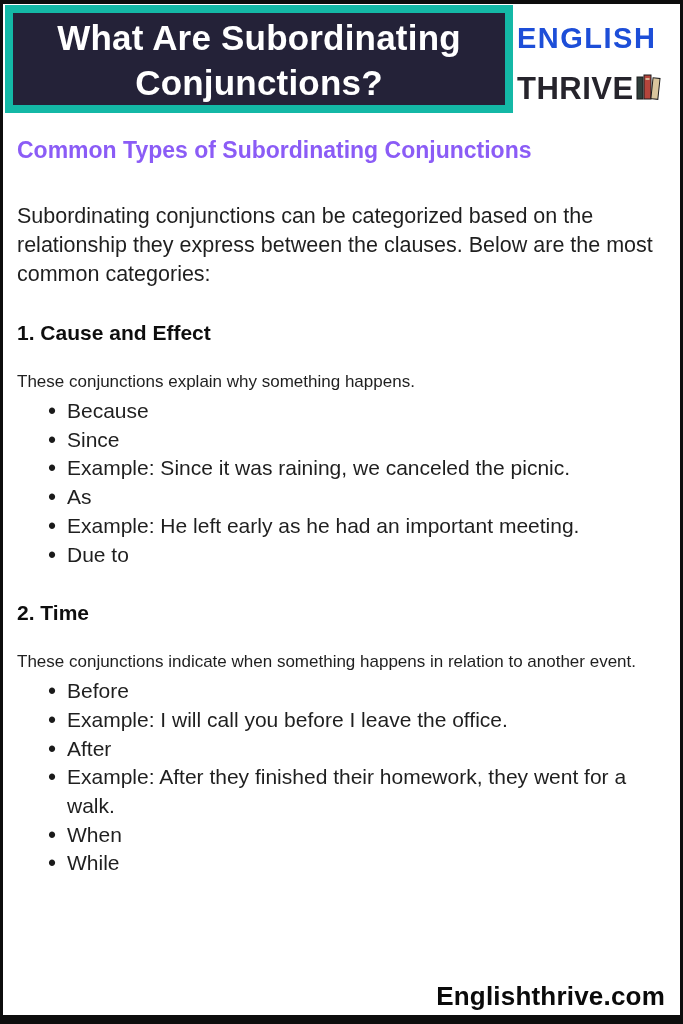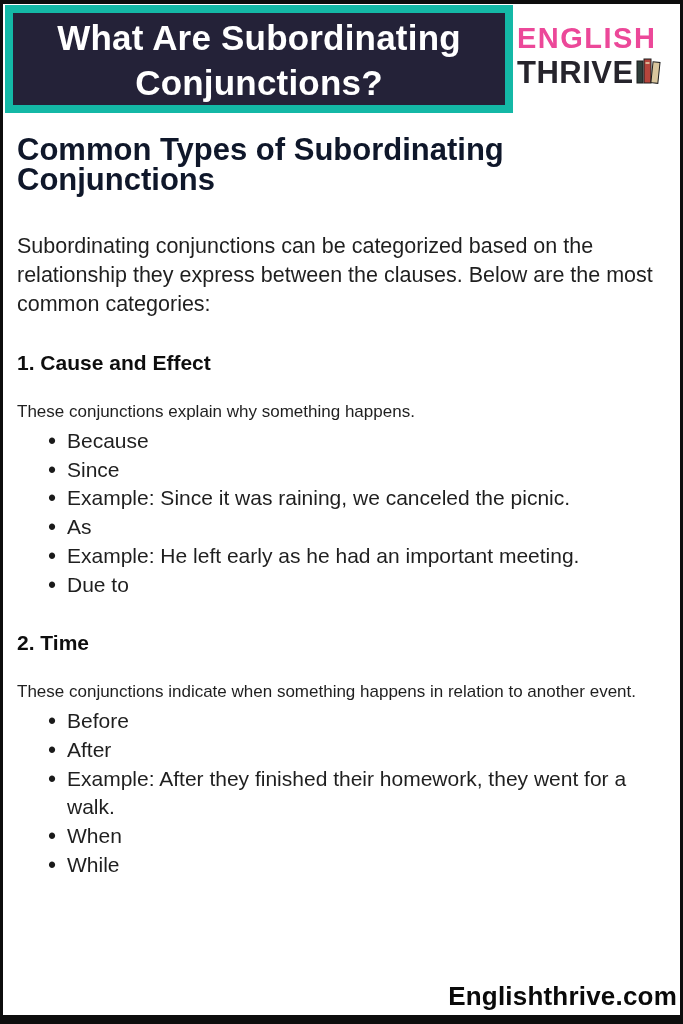--- a/index.html
+++ b/index.html
@@ -46,46 +46,46 @@
     text-align: center;
     white-space: nowrap;
   }
   .logo {
     position: absolute;
     left: 514px; top: 18px;
     width: 160px;
     text-align: left;
   }
   .logo-english {
-    color: #ec4899;
+    color: #1d4ed8;
     font-size: 29px;
     font-weight: 700;
     letter-spacing: 1.5px;
     line-height: 33px;
   }
   .logo-thrive-row {
     display: flex;
     align-items: flex-end;
-    margin-top: 0;
+    margin-top: 16px;
   }
   .logo-thrive {
     color: #26242c;
     font-size: 31px;
     font-weight: 700;
     letter-spacing: 0.5px;
     line-height: 33px;
   }
   .books-icon { display: inline-block; margin-left: 2px; }
   
   .content { padding: 0 14px; }
   .main-heading {
     margin: 21px 0 0 0;
-    font-size: 31px;
+    font-size: 23px;
     font-weight: 700;
-    color: #0f172a;
+    color: #8b5cf6;
     line-height: 30px;
   }
   .intro {
     margin: 37px 0 0 0;
     font-size: 21.5px;
     line-height: 29px;
   }
   .section-title {
     margin: 30px 0 0 0;
     font-size: 21px;
@@ -111,21 +111,21 @@
   ul.bullets li::before {
     content: "\2022";
     position: absolute;
     left: -19px;
     top: 0;
     font-size: 23px;
     color: #1a1a1a;
   }
   .footer {
     position: absolute;
-    right: 3px;
+    right: 15px;
     bottom: 3px;
     font-size: 26px;
     font-weight: 700;
     color: #0a0a0a;
     letter-spacing: 0.2px;
   }
 </style>
 </head>
 <body>
 
@@ -164,20 +164,21 @@
       <li>Example: Since it was raining, we canceled the picnic.</li>
       <li>As</li>
       <li>Example: He left early as he had an important meeting.</li>
       <li>Due to</li>
     </ul>
 
     <h2 class="section-title">2. Time</h2>
     <p class="section-desc">These conjunctions indicate when something happens in relation to another event.</p>
     <ul class="bullets">
       <li>Before</li>
+      <li>Example: I will call you before I leave the office.</li>
       <li>After</li>
       <li>Example: After they finished their homework, they went for a walk.</li>
       <li>When</li>
       <li>While</li>
     </ul>
   </div>
 
   <div class="footer">Englishthrive.com</div>
 
 </div>

